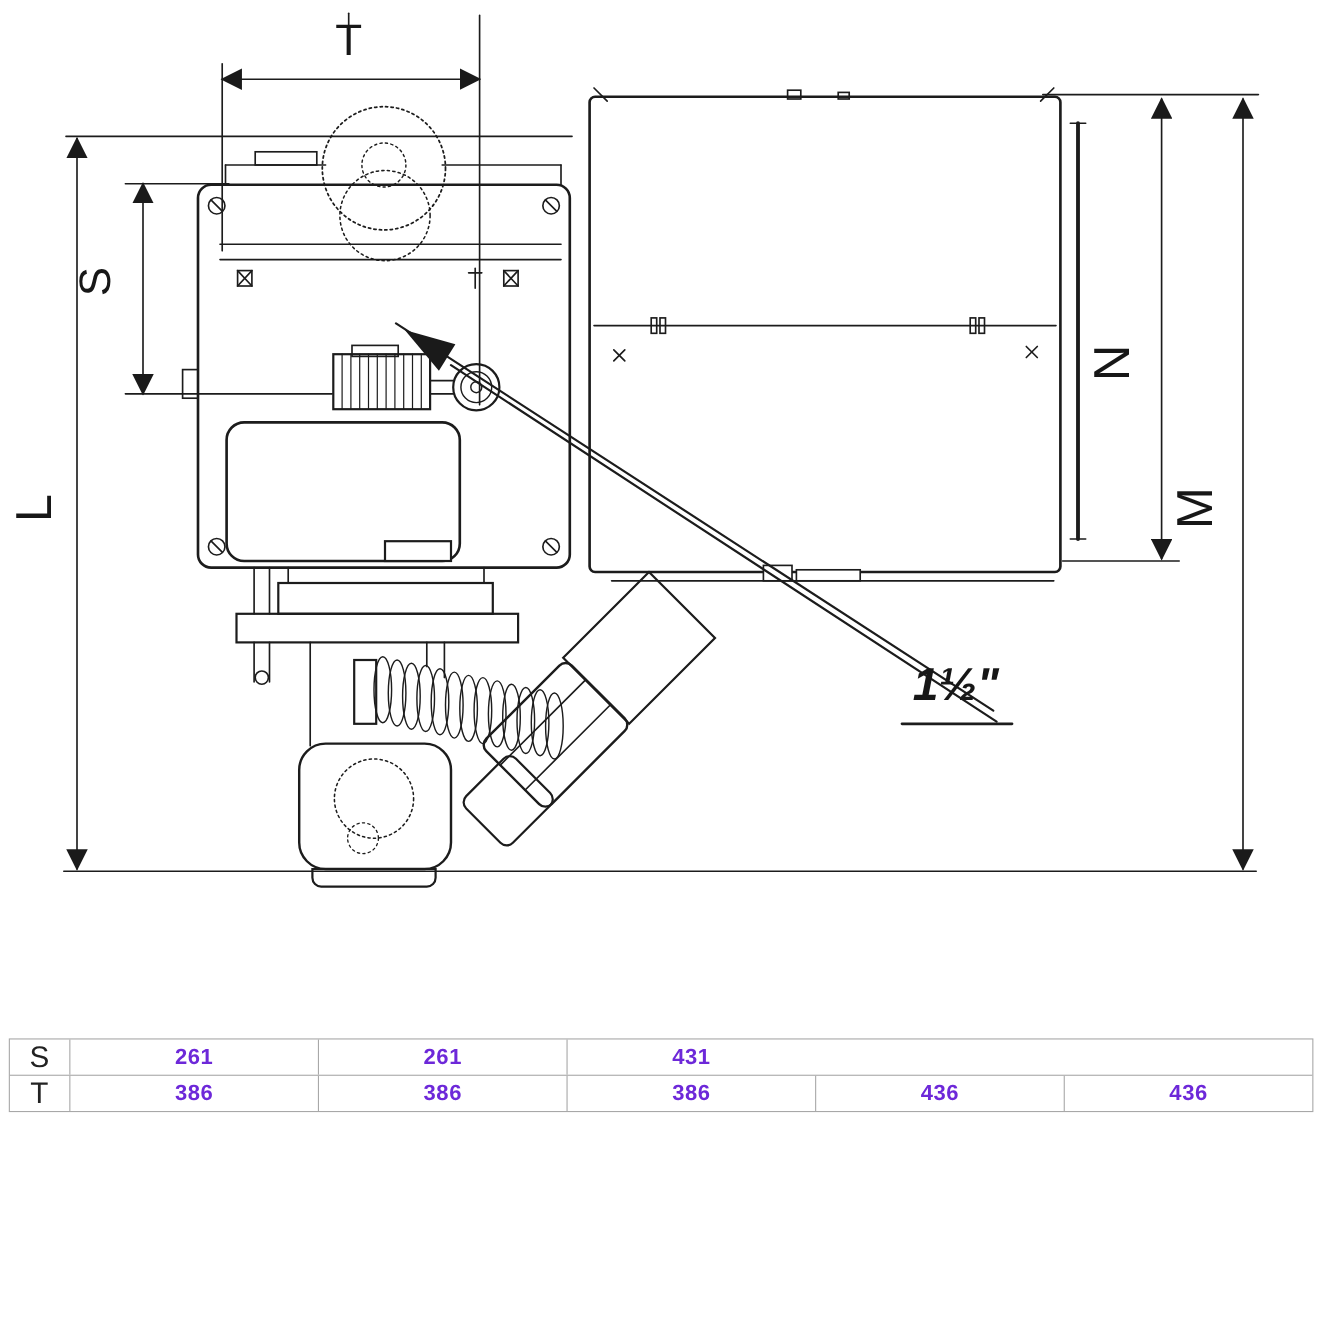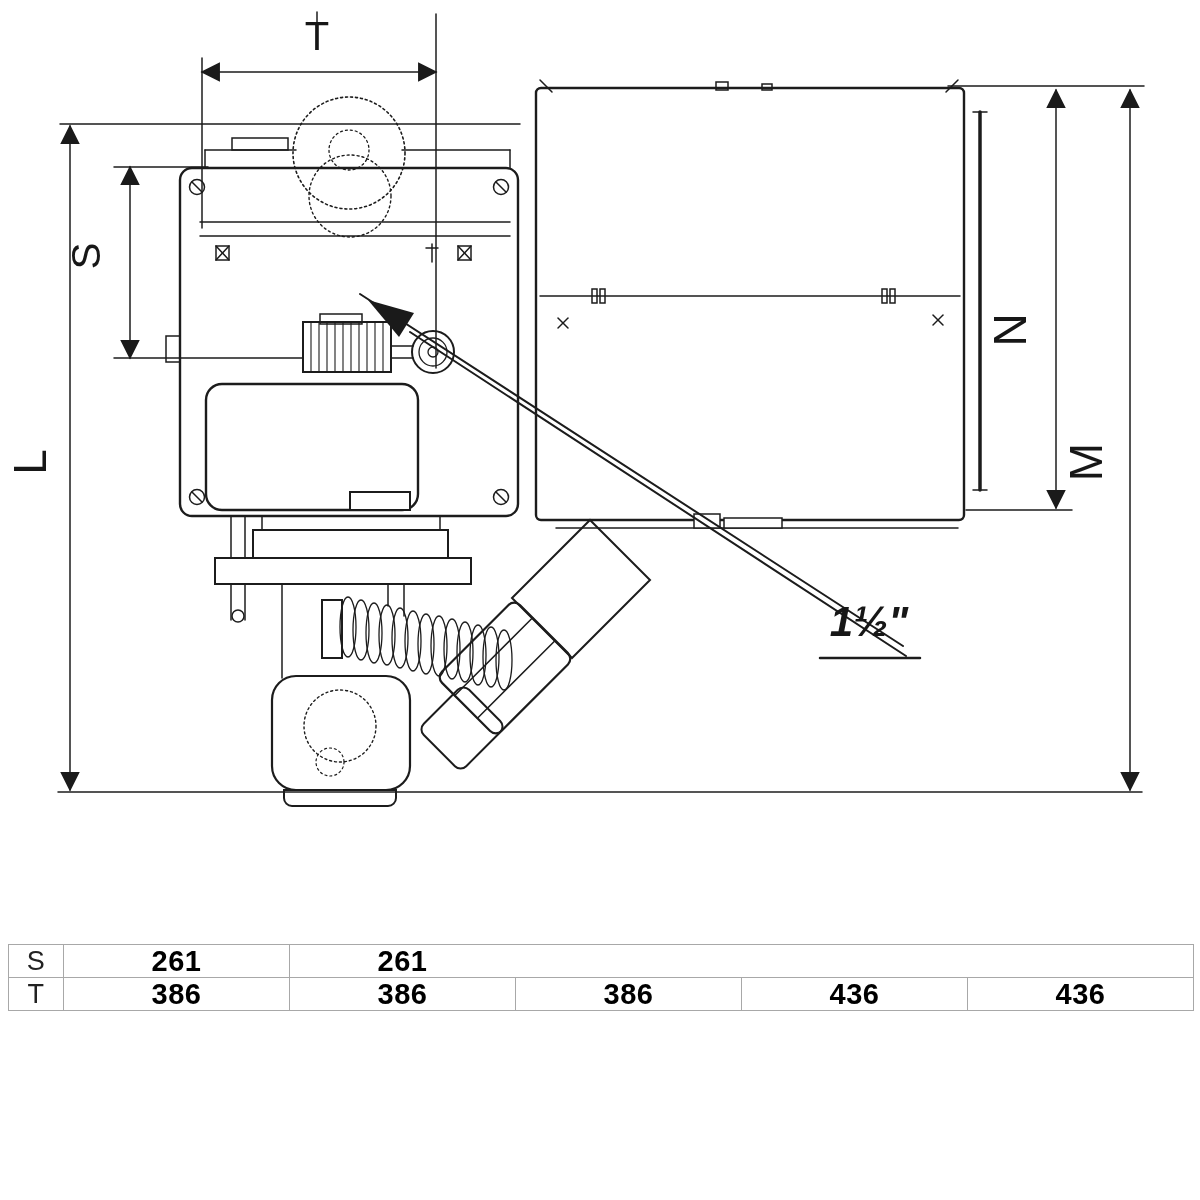--- a/index.html
+++ b/index.html
@@ -4,21 +4,21 @@
 <style>
   html,body{margin:0;padding:0;background:#ffffff;}
   .stage{position:relative;width:1200px;height:1200px;background:#ffffff;overflow:hidden;
          font-family:"Liberation Sans",sans-serif;}
   .drawing-svg{position:absolute;top:0;left:0;}
   
   .spec-table{position:absolute;left:8px;top:944px;width:1184px;border:1px solid #a8a8a8;}
   .spec-row{display:grid;grid-template-columns:54px 1fr 1fr 1fr 1fr 1fr;height:32px;}
   .spec-row + .spec-row{border-top:1px solid #a8a8a8;}
   .spec-cell{border-left:1px solid #a8a8a8;display:flex;align-items:center;justify-content:center;
-             font-weight:bold;font-size:29px;color:#000000;letter-spacing:.5px;}
+             font-weight:bold;font-size:20px;color:#6d28d9;letter-spacing:.5px;}
   .spec-cell.rowhead{border-left:none;font-weight:400;font-size:27px;color:#222;}
 </style>
 </head>
 <body>
 
 <div class="stage">
 
 <svg class="drawing-svg" width="1200" height="940" viewBox="0 0 1200 940" fill="none" stroke="#1c1c1c" stroke-width="1.5" stroke-linecap="round">
 
   <defs>
@@ -228,20 +228,21 @@
     <text x="869" y="636" text-anchor="middle" font-size="42" font-style="italic" font-weight="bold" fill="#171717" stroke="none" font-family="Liberation Sans, sans-serif">1½"</text>
   </g>
 
 </svg>
 
 <div class="spec-table">
   <div class="spec-row">
     <div class="spec-cell rowhead">S</div>
     <div class="spec-cell">261</div>
     <div class="spec-cell">261</div>
+    <div class="spec-cell">431</div>
   </div>
   <div class="spec-row">
     <div class="spec-cell rowhead">T</div>
     <div class="spec-cell">386</div>
     <div class="spec-cell">386</div>
     <div class="spec-cell">386</div>
     <div class="spec-cell">436</div>
     <div class="spec-cell">436</div>
   </div>
 </div>

